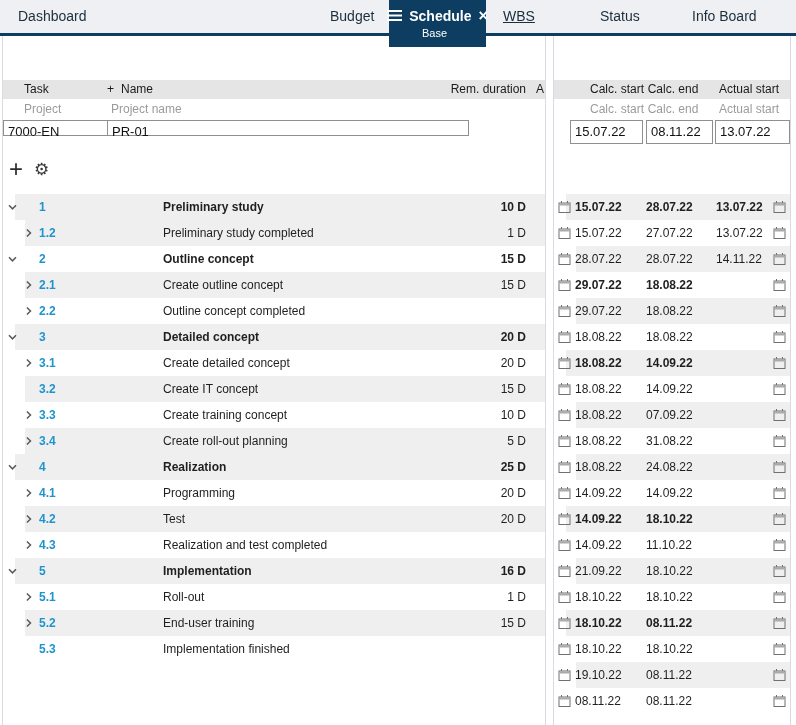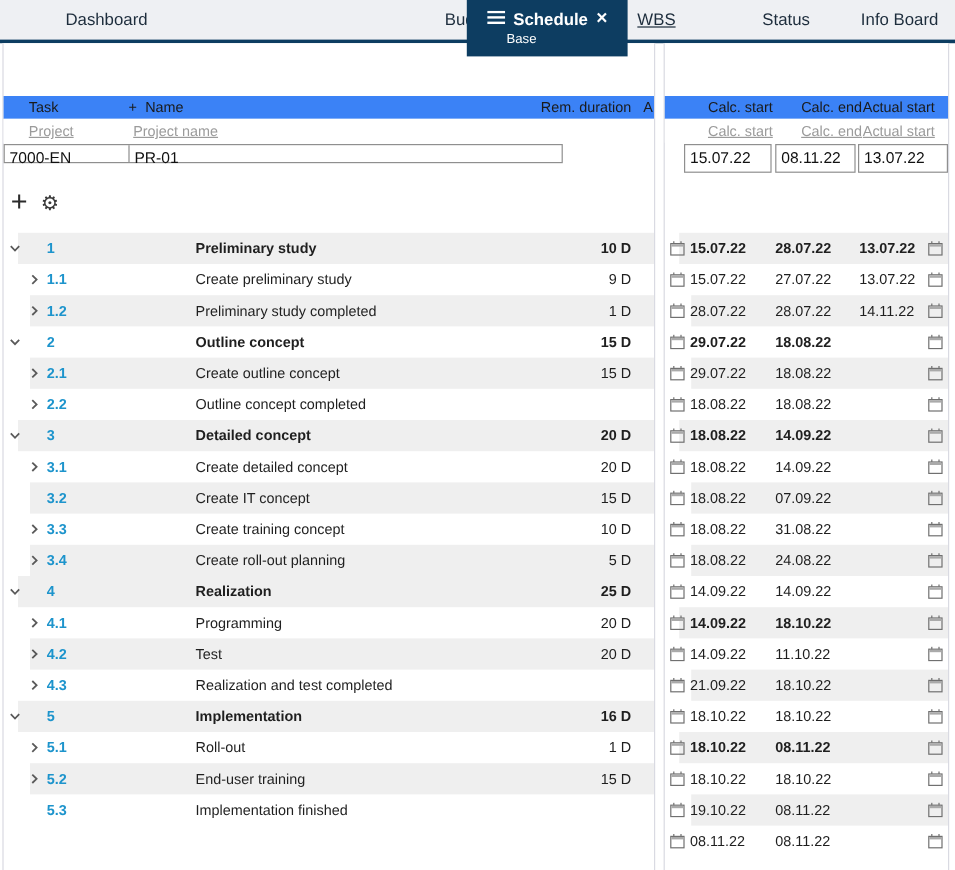--- a/index.html
+++ b/index.html
@@ -1,58 +1,58 @@
 <!DOCTYPE html>
 <html style="--accent: #0d3d61; --numblue: #1d94cc; --stripe: #efefef; --border: #d9dae2; --muted: #9b9b9b;"><head>
 <meta charset="utf-8">
 <style>
   html,body{margin:0;padding:0;background:#fff;font-family:"Liberation Sans",sans-serif;}
   .stage{position:relative;width:796px;height:725px;overflow:hidden;background:#fff;}
 
   
   .tabbar{position:absolute;left:0;top:0;width:796px;height:33px;background:#eef0f3;
           border-bottom:3px solid var(--accent);}
-  .tab{position:absolute;top:0;height:21px;line-height:33px;text-align:right;
+  .tab{position:absolute;top:0;height:21px;line-height:33px;text-align:left;
        font-size:14px;color:#1d2d3c;white-space:nowrap;cursor:default;}
-  .tab-active{position:absolute;left:389px;top:0;width:134px;height:47px;background:var(--accent);
+  .tab-active{position:absolute;left:389px;top:0;width:97px;height:47px;background:var(--accent);
        color:#fff;z-index:3;box-sizing:border-box;padding-top:7px;}
   .tab-active .row1{display:flex;align-items:center;justify-content:center;gap:7px;height:18px;}
   .tab-active .row1 .lbl{font-weight:bold;font-size:14px;}
   .tab-active .row1 .close{font-size:16px;font-weight:bold;line-height:14px;}
   .tab-active .row2{font-size:11px;padding-left:33px;margin-top:2px;}
 
   
   .panel{position:absolute;top:36px;height:689px;background:#fff;box-sizing:border-box;
          border-left:1px solid var(--border);border-right:1px solid var(--border);}
   .panel-left{left:2px;width:544px;}
   .panel-right{left:553px;width:238px;}
 
-  .hdr-row{position:absolute;left:0;right:0;top:44px;height:19px;background:#3b82f6;font-size:12px;color:#1a1a1a;}
+  .hdr-row{position:absolute;left:0;right:0;top:44px;height:19px;background:#e5e5e5;font-size:12px;color:#1a1a1a;}
   .sub-row{position:absolute;left:0;right:0;top:63px;height:20px;background:#fff;font-size:12px;color:var(--muted);}
   .inp-row{position:absolute;left:0;right:0;top:84px;height:25px;}
   .tool-row{position:absolute;left:0;right:0;top:109px;height:49px;}
   .rows{position:absolute;left:0;right:0;top:158px;}
 
   .abs{position:absolute;white-space:nowrap;}
   .vmid{top:50%;transform:translateY(-50%);}
 
   
   .h-task{left:21px;line-height:19px;}
   .h-plus{left:104px;line-height:19px;}
   .h-name{left:118px;line-height:19px;}
   .h-dur{right:19px;line-height:19px;}
   .h-a{left:533px;line-height:19px;}
   .s-task{left:21px;line-height:20px;}
   .s-name{left:108px;line-height:20px;}
 
   
   .h-cs,.s-cs{left:33px;width:60px;text-align:center;line-height:19px;}
-  .h-ce,.s-ce{left:92px;width:54px;text-align:center;line-height:19px;margin-left:20px;}
+  .h-ce,.s-ce{left:92px;width:54px;text-align:center;line-height:19px;}
   .h-as,.s-as{left:160px;width:70px;text-align:center;line-height:19px;}
-  .sub-row .abs{line-height:20px;text-decoration:underline;}
+  .sub-row .abs{line-height:20px;}
 
   
   .inp-box{position:absolute;left:0;top:0;width:466px;height:16px;border:1px solid #8f8f8f;
            box-sizing:border-box;display:flex;background:#fff;}
   .inp-box .c1{width:104px;border-right:1px solid #8f8f8f;box-sizing:border-box;
                font-size:13px;line-height:22px;padding-left:4px;color:#111;}
   .inp-box .c2{flex:1;font-size:13px;line-height:22px;padding-left:4px;color:#111;}
   .dfield{position:absolute;top:0;height:24px;border:1px solid #8f8f8f;box-sizing:border-box;
           font-size:13px;line-height:22px;padding-left:4px;color:#111;background:#fff;}
   .f1{left:16px;width:73px;} .f2{left:92px;width:67px;} .f3{left:161px;width:75px;}
@@ -125,28 +125,20 @@
         <div class="trow group">
           <div class="stripe"></div>
           <span class="abs vmid chev"><svg width="9" height="9" viewBox="0 0 9 9">
               <polyline points="1,2.7 4.5,6.3 8,2.7" fill="none" stroke="#5a5a5a" stroke-width="1.5"></polyline>
             </svg></span>
           <span class="abs vmid tnum">1</span>
           <span class="abs vmid tname">Preliminary study</span>
           <span class="abs vmid tdur">10 D</span>
         </div>
         <div class="trow child">
-          <span class="abs vmid chev"><svg width="9" height="9" viewBox="0 0 9 9">
-              <polyline points="2.9,1 6.5,4.5 2.9,8" fill="none" stroke="#5a5a5a" stroke-width="1.5"></polyline>
-            </svg></span>
-          <span class="abs vmid tnum">1.1</span>
-          <span class="abs vmid tname">Create preliminary study</span>
-          <span class="abs vmid tdur">9 D</span>
-        </div>
-        <div class="trow child">
           <div class="stripe"></div>
           <span class="abs vmid chev"><svg width="9" height="9" viewBox="0 0 9 9">
               <polyline points="2.9,1 6.5,4.5 2.9,8" fill="none" stroke="#5a5a5a" stroke-width="1.5"></polyline>
             </svg></span>
           <span class="abs vmid tnum">1.2</span>
           <span class="abs vmid tname">Preliminary study completed</span>
           <span class="abs vmid tdur">1 D</span>
         </div>
         <div class="trow group">
           <span class="abs vmid chev"><svg width="9" height="9" viewBox="0 0 9 9">

